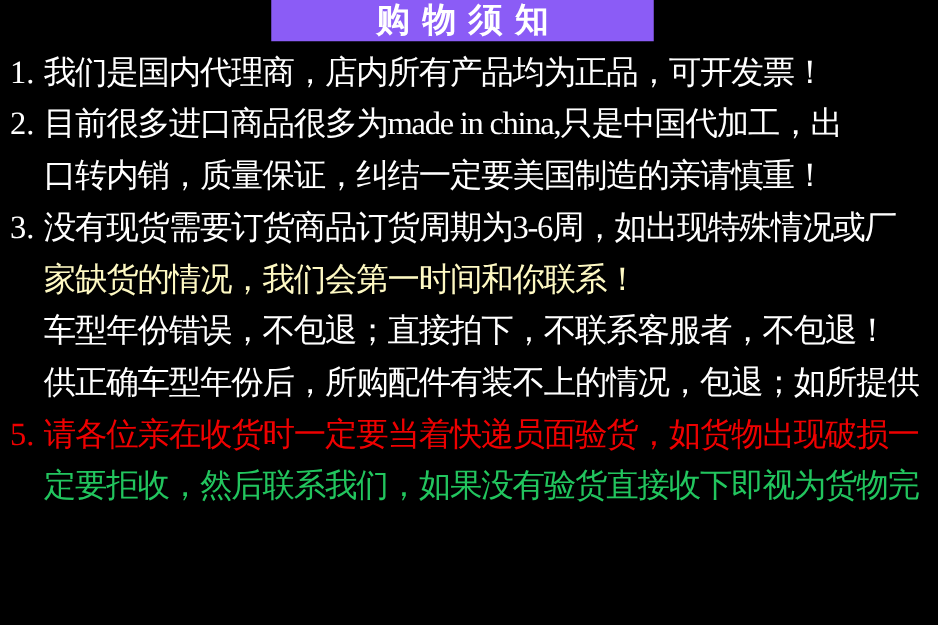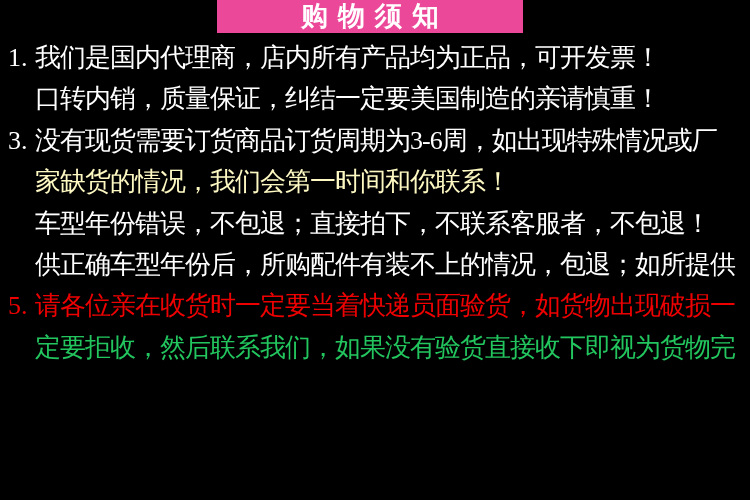--- a/index.html
+++ b/index.html
@@ -56,25 +56,26 @@
   .num {
     display: inline-block;
     width: 27px;
     letter-spacing: 0;
   }
 </style>
 </head>
 <body style="background: rgb(0, 0, 0);">
 
 <div class="page">
-  <div class="banner" style="background: #ec4899;">
+  <div class="banner" style="background: #8b5cf6;">
     <span class="banner-title" style="color: rgb(255, 255, 255);">购物须知</span>
   </div>
   <div class="notice-list" id="notice-list">
       <div class="line" style="color: rgb(255, 255, 255);"><span class="num">1.</span><span>我们是国内代理商，店内所有产品均为正品，可开发票！</span></div>
+      <div class="line" style="color: rgb(255, 255, 255);"><span class="num">2.</span><span>目前很多进口商品很多为made in china,只是中国代加工，出</span></div>
       <div class="line cont" style="color: rgb(255, 255, 255);"><span>口转内销，质量保证，纠结一定要美国制造的亲请慎重！</span></div>
       <div class="line" style="color: rgb(255, 255, 255);"><span class="num">3.</span><span>没有现货需要订货商品订货周期为3-6周，如出现特殊情况或厂</span></div>
       <div class="line cont" style="color: #fef9c3;"><span>家缺货的情况，我们会第一时间和你联系！</span></div>
       <div class="line cont" style="color: rgb(255, 255, 255);"><span>车型年份错误，不包退；直接拍下，不联系客服者，不包退！</span></div>
       <div class="line cont" style="color: rgb(255, 255, 255);"><span>供正确车型年份后，所购配件有装不上的情况，包退；如所提供</span></div>
       <div class="line" style="color: rgb(238, 0, 0);"><span class="num">5.</span><span>请各位亲在收货时一定要当着快递员面验货，如货物出现破损一</span></div>
       <div class="line cont" style="color: #22c55e;"><span>定要拒收，然后联系我们，如果没有验货直接收下即视为货物完</span></div>
     </div>
 </div>
 

